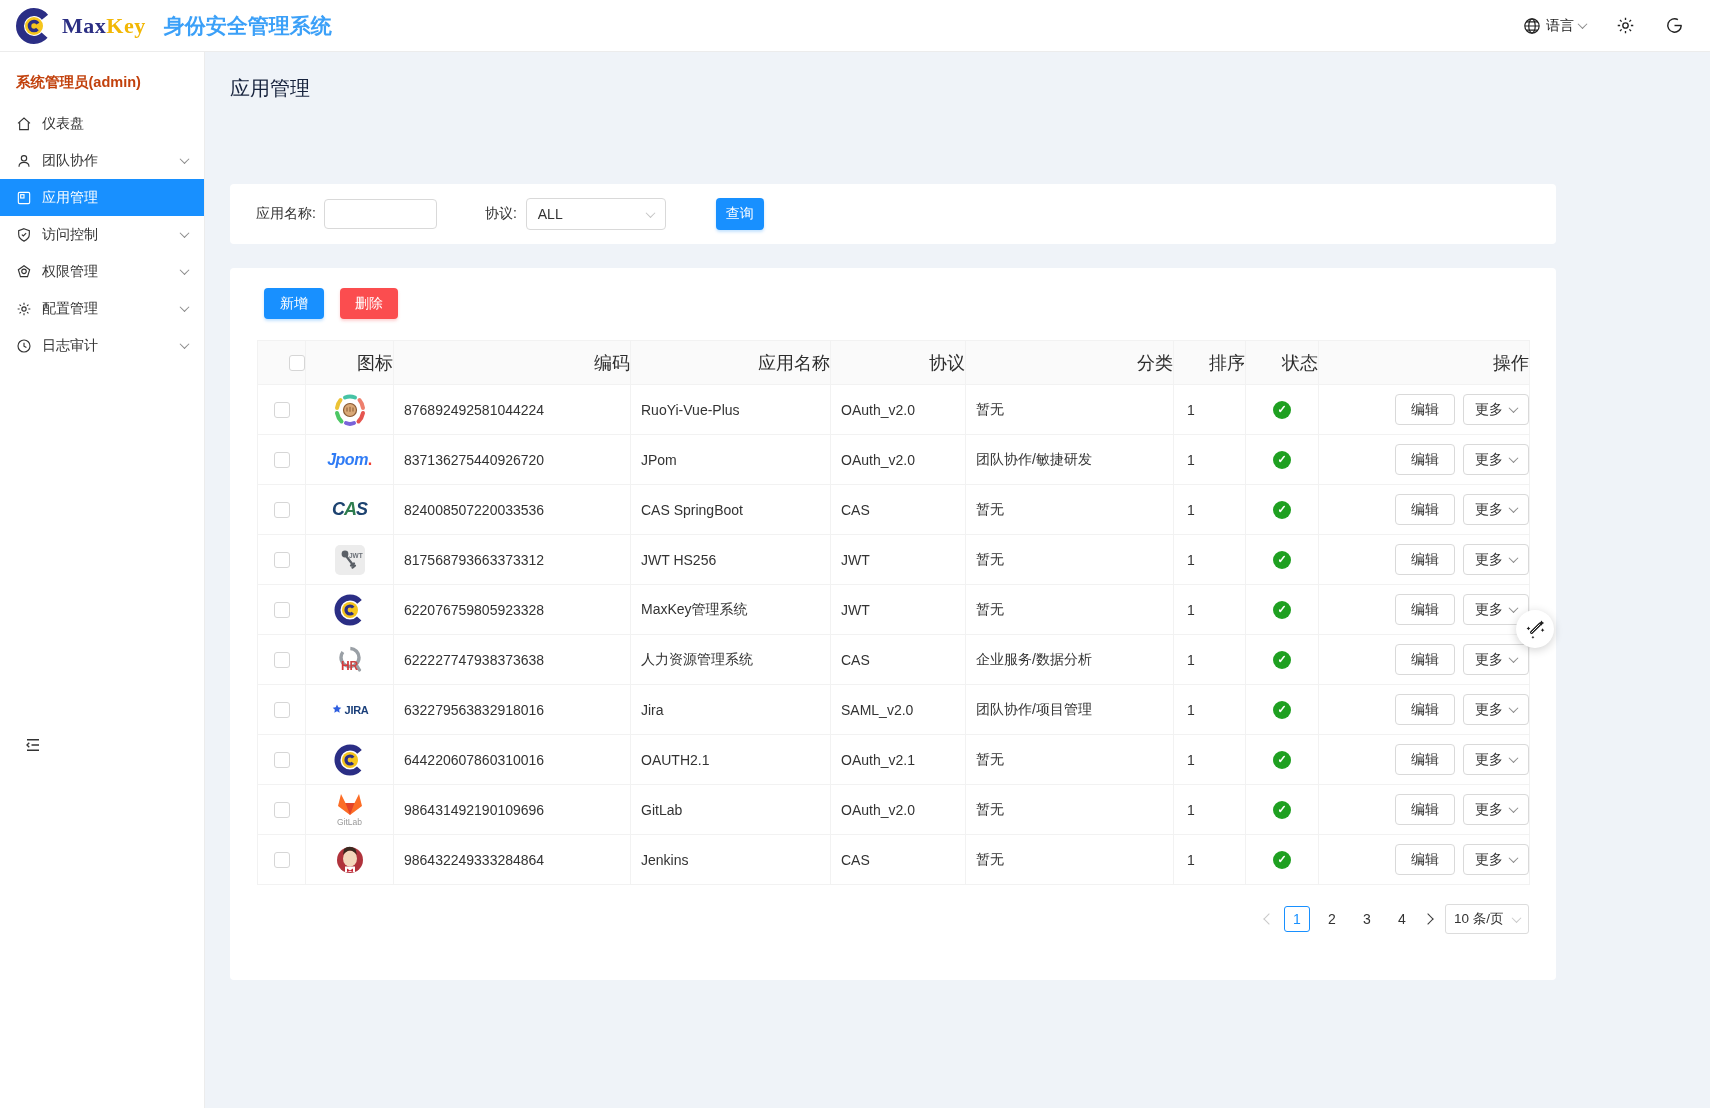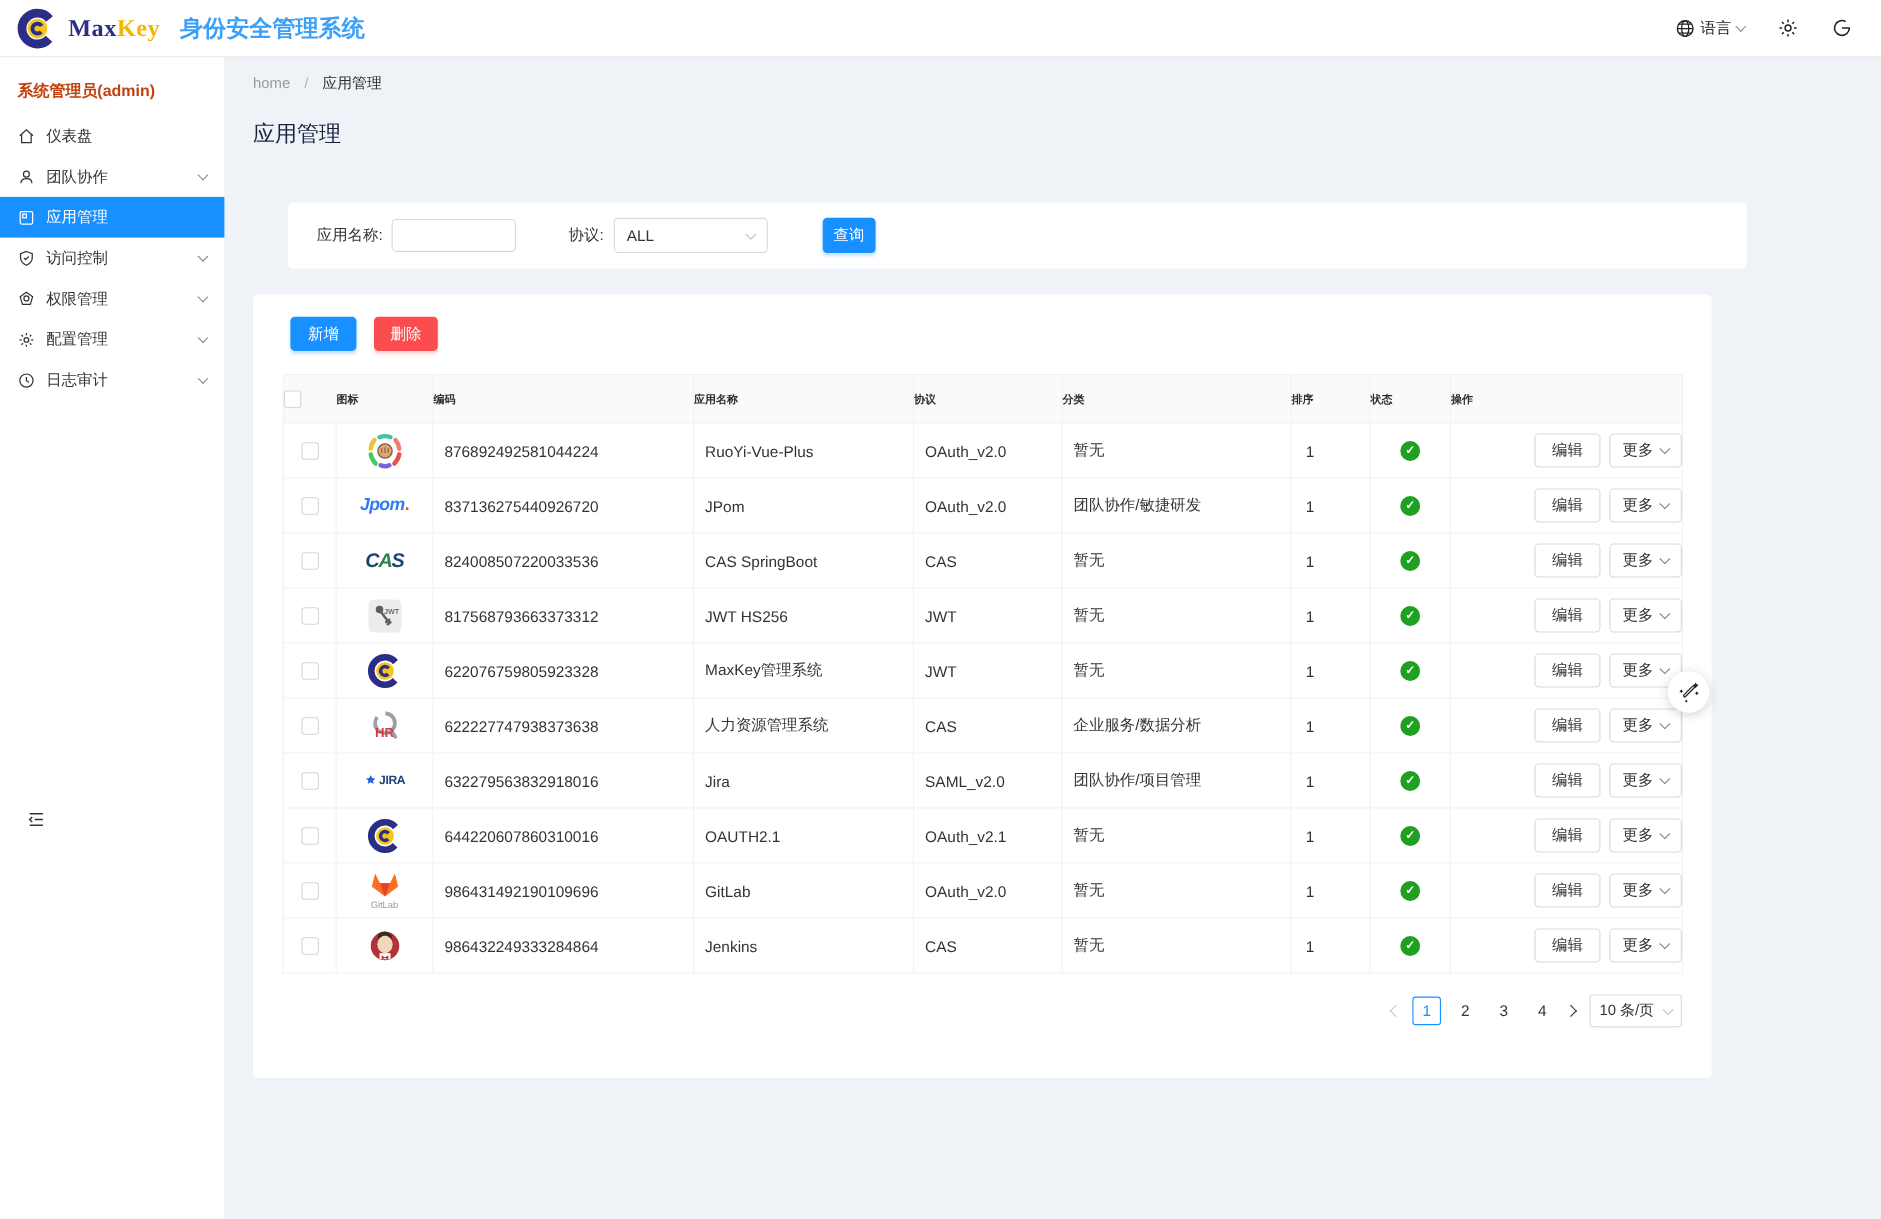--- a/index.html
+++ b/index.html
@@ -36,21 +36,21 @@
 
   
   .main { position:absolute; top:52px; left:205px; width:1505px; height:1056px; background:#eff3f8; }
   .breadcrumb { padding:15px 0 0 25px; font-size:13.5px; }
   .bc-home { color:#9b9b9b; cursor:pointer; }
   .bc-sep { color:#b5b5b5; margin:0 9px; }
   .bc-cur { color:#2b2b2b; }
   .page-title { padding:23px 0 0 25px; font-size:20px; font-weight:500; color:#17233d; }
 
   .filter-card { position:absolute; left:25px; top:132px; width:1326px; height:60px; background:#fff;
-                 border-radius:4px; display:flex; align-items:center; padding:0 26px;margin-left:32px; }
+                 border-radius:4px; display:flex; align-items:center; padding:0 26px; }
   .f-label { font-size:14px; color:#333; }
   .f-input { width:113px; height:30px; margin-left:8px; border:1px solid #d9d9d9; border-radius:4px;
              outline:none; padding:0 8px; font-size:14px; font-family:"Liberation Sans",sans-serif; }
   .f-select { width:140px; height:32px; margin-left:9px; border:1px solid #d9d9d9; border-radius:4px;
               display:flex; align-items:center; padding:0 11px; font-size:14px; color:#333; cursor:pointer; background:#fff; }
   .f-select .chev { margin-left:auto; border-color:#c4c4c4; }
   .gap48 { margin-left:48px; }
   .btn { border:none; border-radius:4px; font-size:14px; font-family:"Liberation Sans",sans-serif;
          cursor:pointer; color:#fff; }
   .btn-primary { background:#1890ff; box-shadow:0 2px 3px rgba(24,144,255,.25); }
@@ -58,21 +58,21 @@
   .btn-search { width:48px; height:32px; margin-left:50px; }
 
   .table-card { position:absolute; left:25px; top:216px; width:1326px; height:712px; background:#fff;
                 border-radius:4px; padding:20px 27px 0 27px; }
   .toolbar { display:flex; gap:16px; padding-left:7px; }
   .btn-add { width:60px; height:31px; }
   .btn-del { width:58px; height:31px; }
 
   table { width:1272px; border-collapse:collapse; margin-top:21px; font-size:14px; color:#333; table-layout:fixed; }
   th, td { border:1px solid #f2f2f2; }
-  thead th { height:44px; background:#fafafa; font-weight:700; color:#2e2e2e; text-align:left; font-size:10px; }
+  thead th { height:44px; background:#fafafa; font-weight:400; color:#2e2e2e; text-align:right; font-size:18px; }
   tbody td { height:50px; }
   td.cell-left, th.cell-left { text-align:left; padding-left:10px; }
   td.cell-center { text-align:center; }
   .col-check { width:48px; } .col-icon { width:88px; } .col-code { width:237px; }
   .col-name { width:200px; } .col-proto { width:135px; } .col-cat { width:208px; }
   .col-order { width:72px; } .col-status { width:73px; } .col-ops { width:211px; }
   td.cell-order { text-align:left; padding-left:13px; }
 
   .checkbox { display:inline-block; width:16px; height:16px; border:1px solid #d6d6d6; border-radius:3px;
               background:#fff; vertical-align:middle; cursor:pointer; }
@@ -215,25 +215,20 @@
 
     <div class="collapse-btn">
       <svg width="18" height="18" viewBox="0 0 24 24" fill="none" stroke="#333" stroke-width="1.8">
         <path d="M4 5 h16 M10 12 h10 M4 19 h16"></path>
           <path d="M7 9 L4 12 L7 15"></path>
       </svg>
     </div>
   </div>
 
   <div class="main">
-    <div class="breadcrumb">
-      <span class="bc-home">home</span>
-      <span class="bc-sep">/</span>
-      <span class="bc-cur">应用管理</span>
-    </div>
     <div class="page-title">应用管理</div>
 
     <div class="filter-card">
       <span class="f-label">应用名称:</span>
       <input class="f-input" value="" style="">
       <span class="f-label gap48">协议:</span>
       <span class="f-select">
         <span>ALL</span>
         <span class="chev"></span>
       </span>

